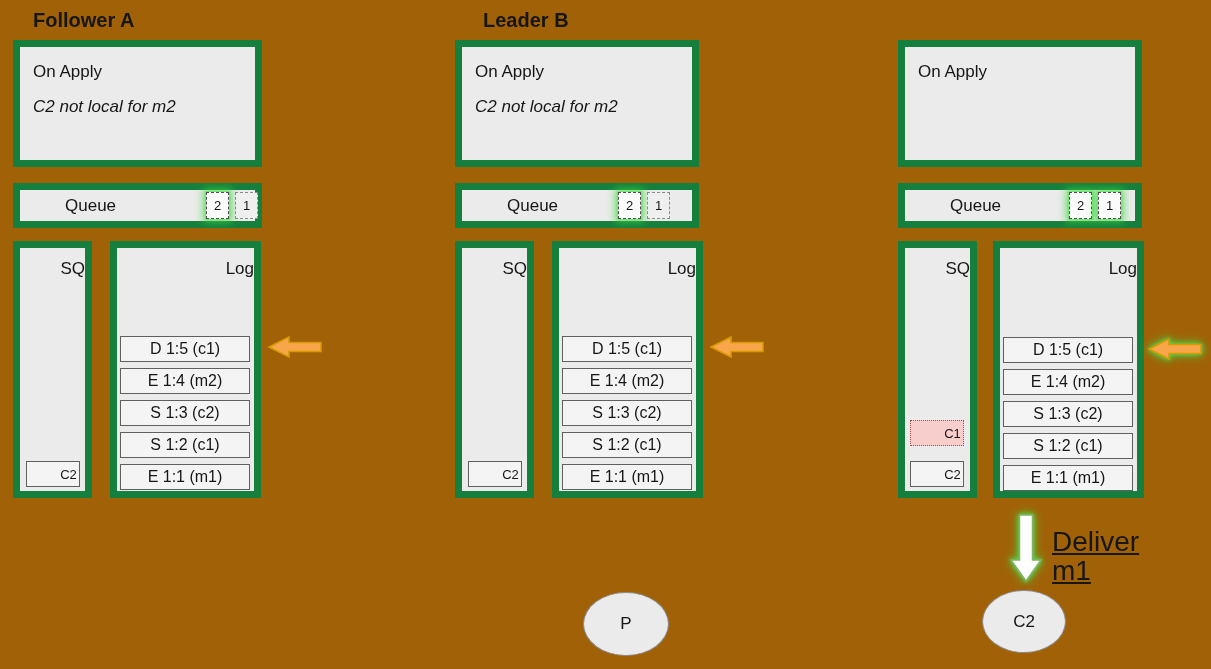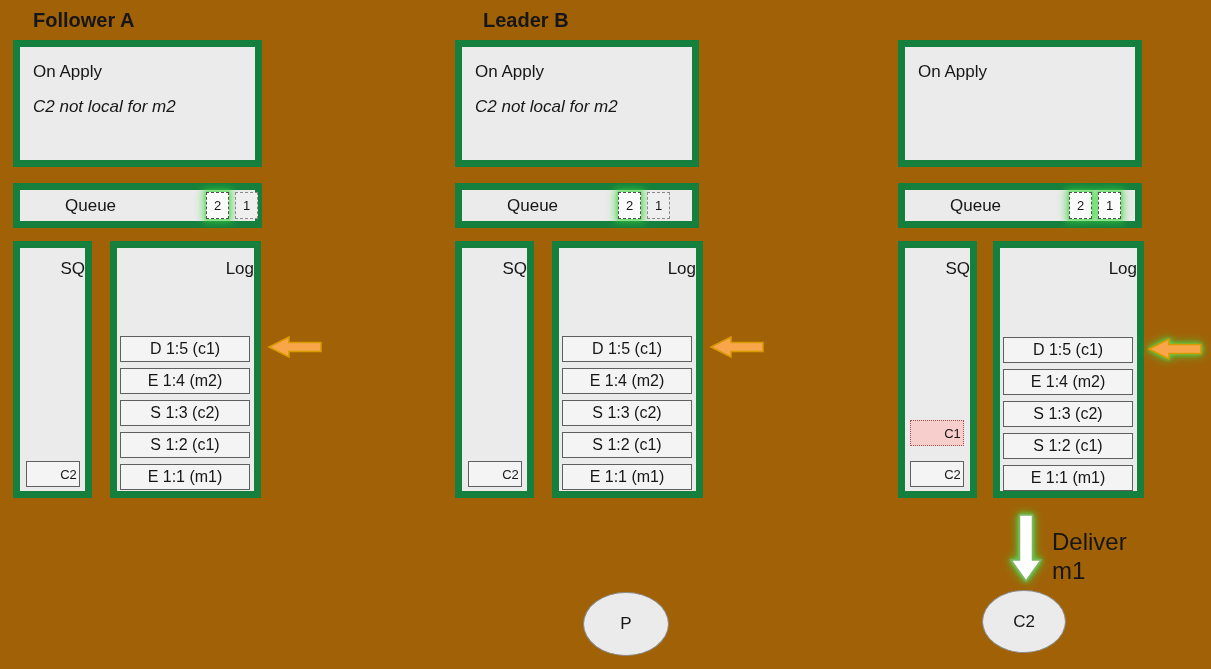--- a/index.html
+++ b/index.html
@@ -19,21 +19,21 @@
   .panel-label { position:absolute; top:11px; left:0; width:100%; text-align:right; font-size:17px; }
   .small-box { position:absolute; width:54px; height:26px; background:#f4f4f4; border:1px solid #5f5f5f;
            display:flex; align-items:center; justify-content:center; font-size:13px;padding-left:31px; }
   .small-box.removed { background:#f8cecc; border:1.5px dotted #a8514d; }
   .log-entry { position:absolute; width:130px; height:26px; background:#f4f4f4; border:1px solid #5f5f5f;
            display:flex; align-items:center; justify-content:center; font-size:16px; white-space:nowrap; }
   .ellipse { position:absolute; border-radius:50%; background:#ebebeb; border:1px solid #8a8a8a;
            display:flex; align-items:center; justify-content:center; font-size:17px; }
   svg.arrow { position:absolute; overflow:visible; display:block; }
   .glow-svg { filter:drop-shadow(0 0 2px #5bdc5b) drop-shadow(0 0 5px rgba(64,214,64,.85)); }
-  .deliver-text { position:absolute; font-size:24px; line-height:29px; }
+  .deliver-text { position:absolute; font-size:28px; line-height:29px;text-decoration:underline; }
 </style>
 </head>
 <body>
 
 <div class="canvas">
 
   <div class="layer">
     <div class="node-title" style="left:33px; top:9px;">Follower A</div>
 
     <div class="box on-apply" style="left:13px; top:40px; width:249px; height:127px;">

